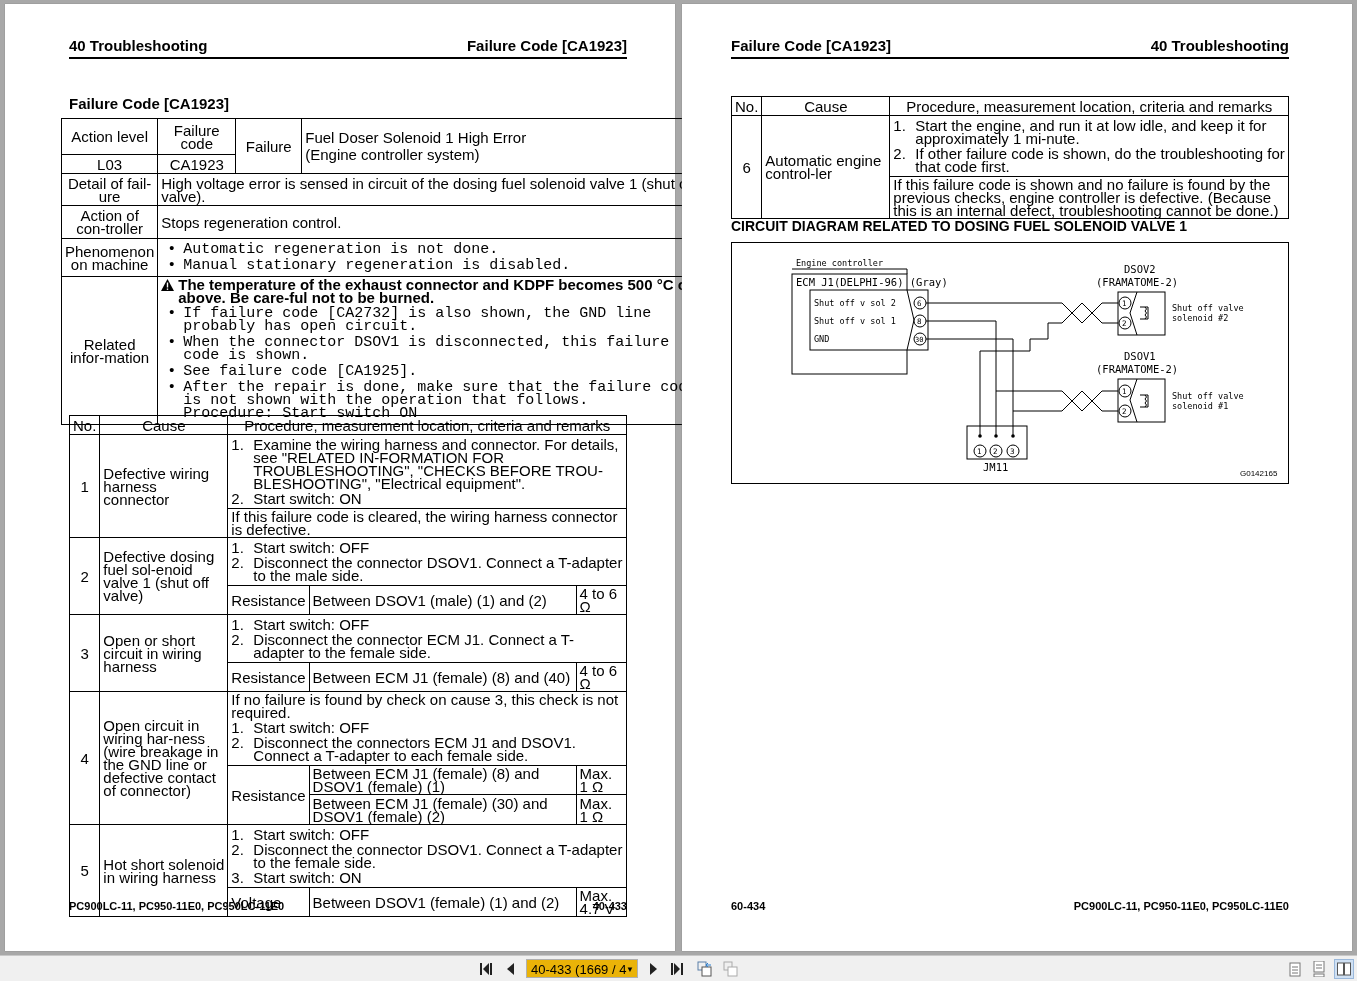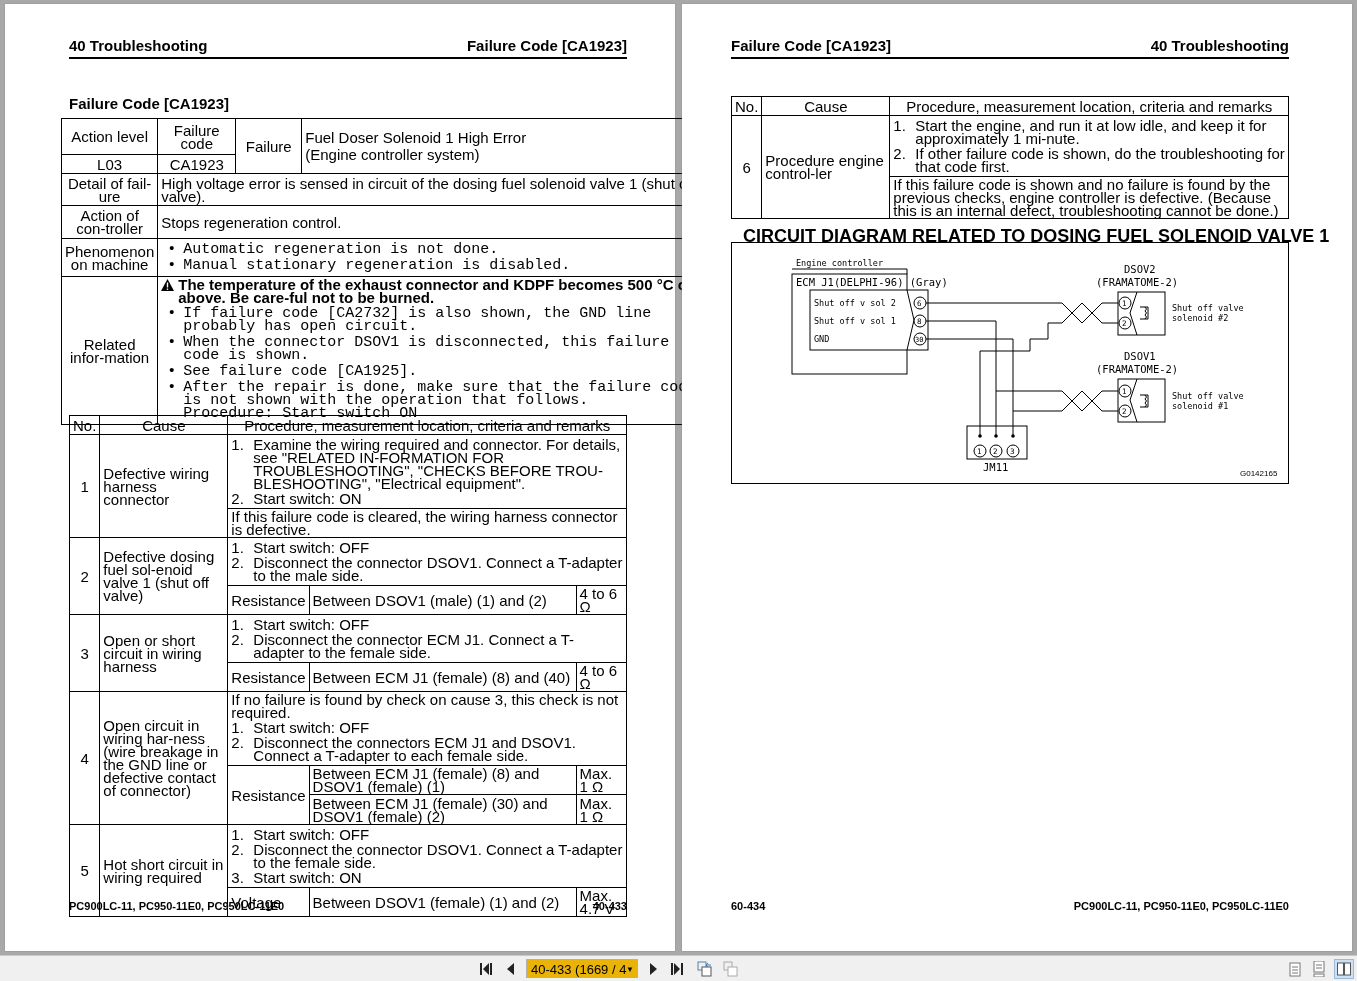--- a/index.html
+++ b/index.html
@@ -19,21 +19,21 @@
   th { text-align:center; }
   .c { text-align:center; }
   .ol { list-style:none; margin:0; padding:0; }
   .ol li { position:relative; padding-left:22px; margin:2px 0; }
   .ol li .n { position:absolute; left:0; top:0; }
   .bl { list-style:none; margin:0; padding:0; }
   .bl li { position:relative; padding-left:22px; margin:3px 0;font-family:Liberation Mono, monospace; }
   .bl li::before { content:"•"; position:absolute; left:6px; }
   .warn { font-weight:bold; position:relative; padding-left:17px; }
   .warn .tri { position:absolute; left:0; top:1px; }
-  .sect-title { position:absolute; left:49px; top:222px; font-size:18px; font-weight:bold;margin-left:12px; }
+  .sect-title { position:absolute; left:49px; top:214px; font-size:14px; font-weight:bold; }
   .diagram { position:absolute; left:49px; top:238px; width:556px; height:240px; border:1px solid #000; }
   .toolbar { position:absolute; left:0; top:955px; width:1357px; height:26px; background:#f0f0f0; border-top:1px solid #c8c8c8; }
   .tb-btn { position:absolute; top:3px; height:20px; width:20px; display:flex; align-items:center; justify-content:center; cursor:pointer; }
   .page-select { position:absolute; left:526px; top:3px; width:112px; height:19px; border:1px solid #b0b0b0; background:#eab308; font-size:13px; line-height:19px; padding-left:4px; box-sizing:border-box; }
   .page-select .dd { position:absolute; right:3px; top:0; font-size:8px; }
 </style>
 </head>
 <body>
 
 <div class="page" id="page-left">
@@ -116,21 +116,21 @@
       <th>No.</th>
       <th>Cause</th>
       <th colspan="3">Procedure, measurement location, criteria and remarks</th>
     </tr>
 
     <tr>
       <td class="c" rowspan="2">1</td>
       <td rowspan="2">Defective wiring harness connector</td>
       <td colspan="3">
         <ul class="ol">
-          <li><span class="n">1.</span><span>Examine the wiring required and connector. For details, see "RELATED IN-FORMATION FOR TROUBLESHOOTING", "CHECKS BEFORE TROU-BLESHOOTING", "Electrical equipment".</span></li>
+          <li><span class="n">1.</span><span>Examine the wiring harness and connector. For details, see "RELATED IN-FORMATION FOR TROUBLESHOOTING", "CHECKS BEFORE TROU-BLESHOOTING", "Electrical equipment".</span></li>
           <li><span class="n">2.</span><span>Start switch: ON</span></li>
         </ul>
       </td>
     </tr>
     <tr style="height:19px">
           <td colspan="3">If this failure code is cleared, the wiring harness connector is defective.</td>
         </tr>
 
     <tr>
       <td class="c" rowspan="2">2</td>
@@ -180,21 +180,21 @@
       <td>Between ECM J1 (female) (8) and DSOV1 (female) (1)</td>
       <td>Max. 1 Ω</td>
     </tr>
     <tr style="height:30px">
       <td>Between ECM J1 (female) (30) and DSOV1 (female) (2)</td>
       <td>Max. 1 Ω</td>
     </tr>
 
     <tr>
       <td class="c" rowspan="2">5</td>
-      <td rowspan="2">Hot short circuit in wiring required</td>
+      <td rowspan="2">Hot short solenoid in wiring harness</td>
       <td colspan="3">
         <ul class="ol">
           <li><span class="n">1.</span><span>Start switch: OFF</span></li>
           <li><span class="n">2.</span><span>Disconnect the connector DSOV1. Connect a T-adapter to the female side.</span></li>
           <li><span class="n">3.</span><span>Start switch: ON</span></li>
         </ul>
       </td>
     </tr>
     <tr style="height:25px">
       <td>Voltage</td>
@@ -223,21 +223,21 @@
         <col>
       </colgroup>
     <tbody>
         <tr style="height:19px">
       <th>No.</th>
       <th>Cause</th>
       <th>Procedure, measurement location, criteria and remarks</th>
     </tr>
     <tr>
       <td class="c" rowspan="2">6</td>
-      <td rowspan="2">Procedure engine control-ler</td>
+      <td rowspan="2">Automatic engine control-ler</td>
       <td>
         <ul class="ol">
           <li><span class="n">1.</span><span>Start the engine, and run it at low idle, and keep it for approximately 1 mi-nute.</span></li>
           <li><span class="n">2.</span><span>If other failure code is shown, do the troubleshooting for that code first.</span></li>
         </ul>
       </td>
     </tr>
     <tr>
           <td>If this failure code is shown and no failure is found by the previous checks, engine controller is defective. (Because this is an internal defect, troubleshooting cannot be done.)</td>
         </tr>

